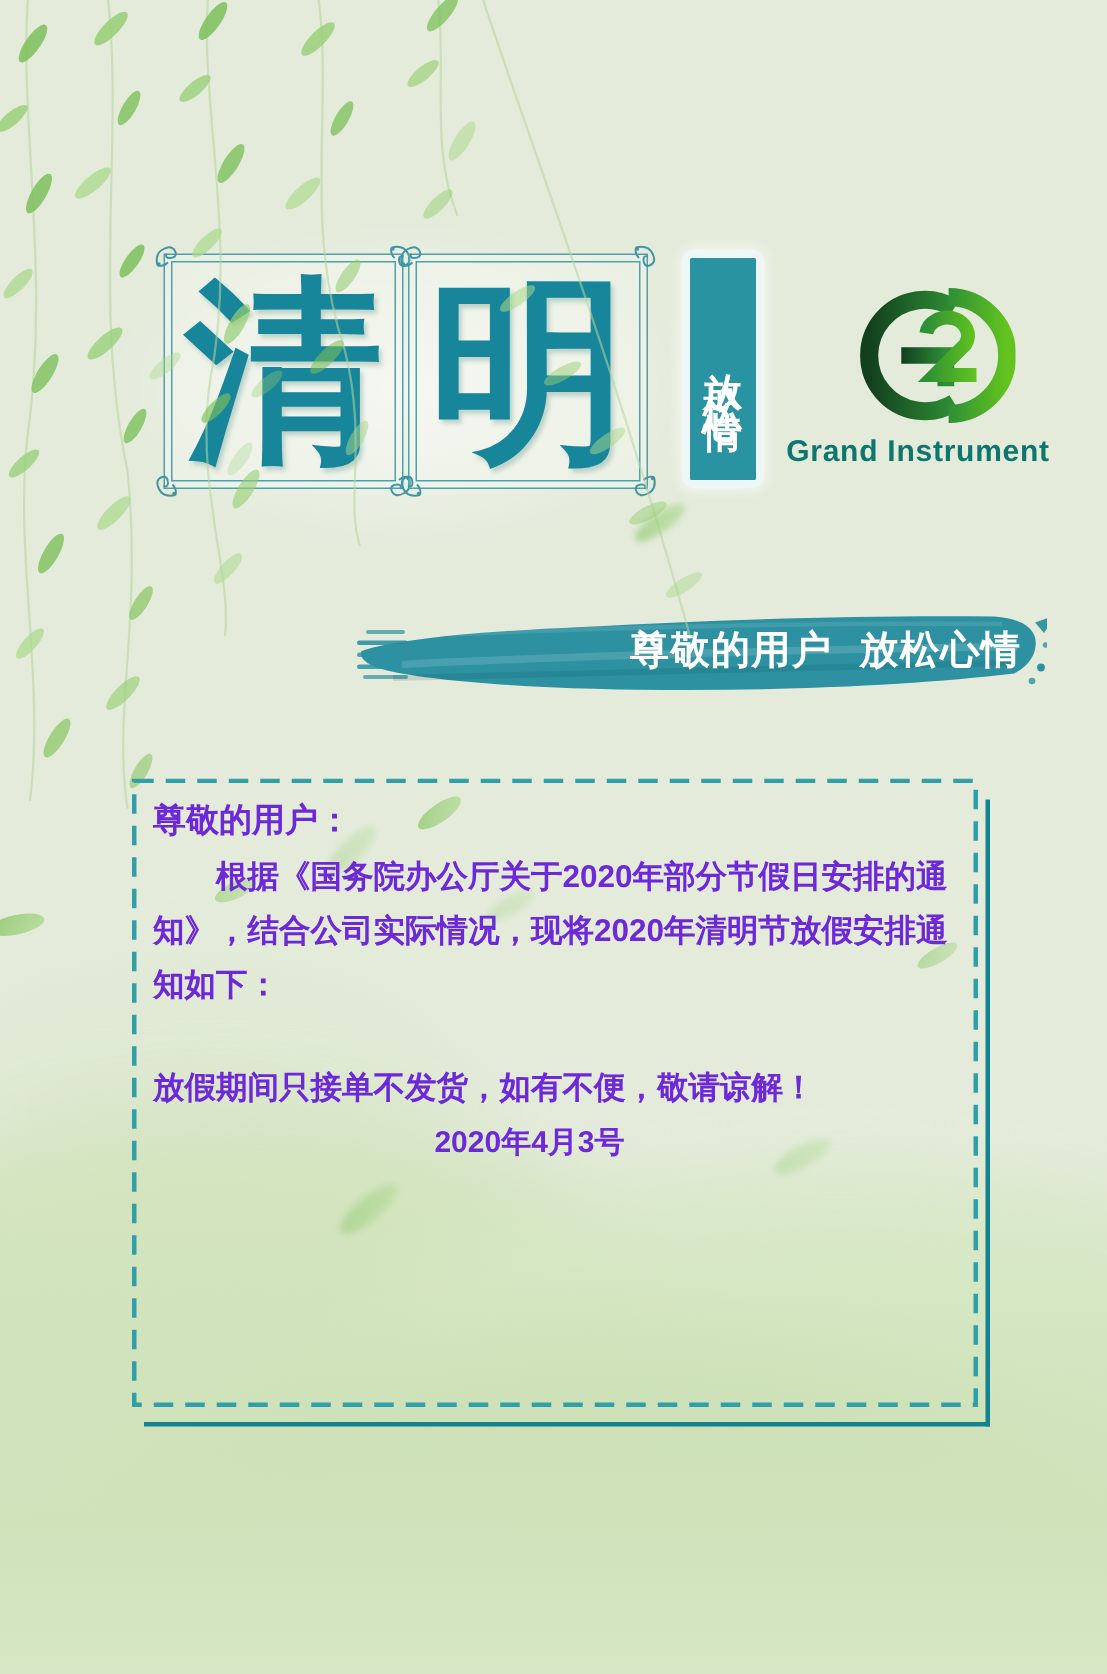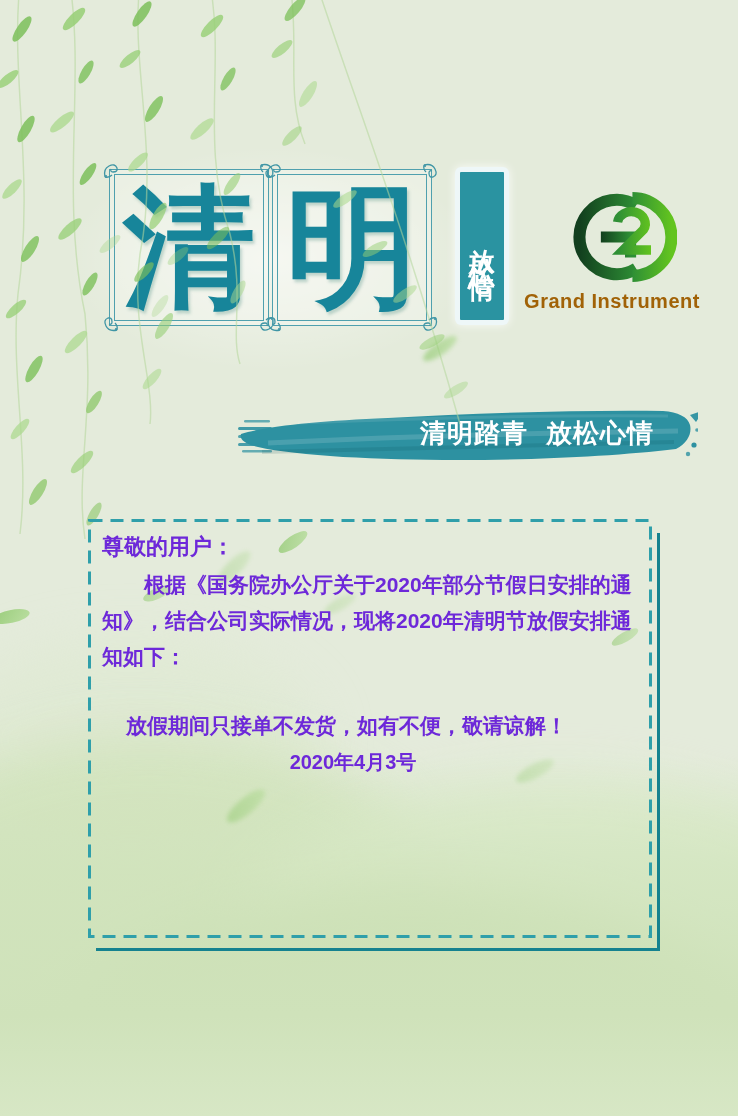--- a/index.html
+++ b/index.html
@@ -46,40 +46,40 @@
   .seal{position:absolute;left:455px;top:167px;width:54px;height:158px;z-index:2;
     background:#2a93a1;border:5px solid rgba(255,255,255,.92);border-radius:6px;
     box-shadow:0 0 10px rgba(255,255,255,.85);box-sizing:border-box;
     display:flex;align-items:center;justify-content:center;}
   .seal-text{writing-mode:vertical-rl;text-orientation:upright;color:#fff;
     font-size:26px;font-weight:bold;letter-spacing:9px;line-height:1;}
 
   
   .logo{position:absolute;left:514px;top:188px;width:196px;z-index:2;text-align:center;}
   .logo svg{display:block;margin:0 auto 4px auto;}
-  .brand{font-size:20px;font-weight:600;color:#a16207;letter-spacing:.5px;}
+  .brand{font-size:20px;font-weight:600;color:#0f766e;letter-spacing:.5px;}
 
   
   .banner{position:absolute;left:238px;top:401px;width:460px;height:64px;z-index:2;}
   .banner svg{position:absolute;inset:0;}
   .banner-text{position:absolute;left:182px;top:0;height:100%;display:flex;align-items:center;
     gap:18px;color:#fff;font-size:26px;font-weight:bold;letter-spacing:1px;}
 
   
   .notice{position:absolute;left:88px;top:519px;width:564px;height:419px;z-index:4;}
   .notice .dash{position:absolute;left:0;top:0;}
   .acc-r{position:absolute;left:569px;top:14px;width:3px;height:418px;background:#15828f;}
   .acc-b{position:absolute;left:8px;top:429px;width:564px;height:3px;background:#15828f;}
   .notice-content{position:absolute;inset:0;padding:8px 10px 0 14px;box-sizing:border-box;
     color:#6d28d9;font-weight:bold;}
   .notice p{margin:0;}
   .salut{font-size:22px;line-height:40px;}
   .body{font-size:21px;line-height:36px;text-indent:2em;}
   .note{font-size:21px;line-height:41px;}
-  .note.first{margin-top:30px;margin-left:24px;}
+  .note.first{margin-top:30px;}
   .company{margin-top:28px;text-align:right;font-size:26px;line-height:34px;padding-right:38px;}
   .date{margin-top:3px;text-align:center;font-size:20px;line-height:32px;padding-right:38px;}
 
   .soft{filter:blur(2px);}
 </style>
 </head>
 <body>
 
 <div class="poster">
 
@@ -208,21 +208,21 @@
         <path d="M452,14 l14,-5 -8,12 z" opacity=".95"></path>
         <circle cx="456" cy="44" r="2.6"></circle>
         <circle cx="450" cy="53" r="2.2" opacity=".8"></circle>
         <circle cx="459" cy="29" r="1.8" opacity=".8"></circle>
       </g>
       <path d="M30,42 C150,36 300,32 440,30" stroke="rgba(255,255,255,.14)" stroke-width="5" fill="none"></path>
       <path d="M24,51 C140,47 320,45 436,41" stroke="rgba(0,70,80,.14)" stroke-width="4" fill="none"></path>
       <path d="M60,22 C180,17 320,14 430,15" stroke="rgba(255,255,255,.10)" stroke-width="3" fill="none"></path>
     </svg>
     <div class="banner-text">
-      <span>清明踏青</span>
+      <span>尊敬的用户</span>
       <span>放松心情</span>
     </div>
   </div>
 
   <svg class="willow" width="480" height="560" viewBox="0 0 480 560">
     <g fill="none" stroke="#b5d79c" stroke-width="1.5" opacity=".55">
       <path d="M30,-10 C20,80 45,180 28,300 C20,380 40,460 30,540"></path>
       <path d="M80,-10 C95,90 70,200 95,320 C105,420 85,480 95,545"></path>
       <path d="M150,-10 C140,70 170,160 150,260 C140,330 165,390 160,430"></path>
       <path d="M220,-10 C235,70 210,150 240,240 C255,300 240,340 250,370"></path>

